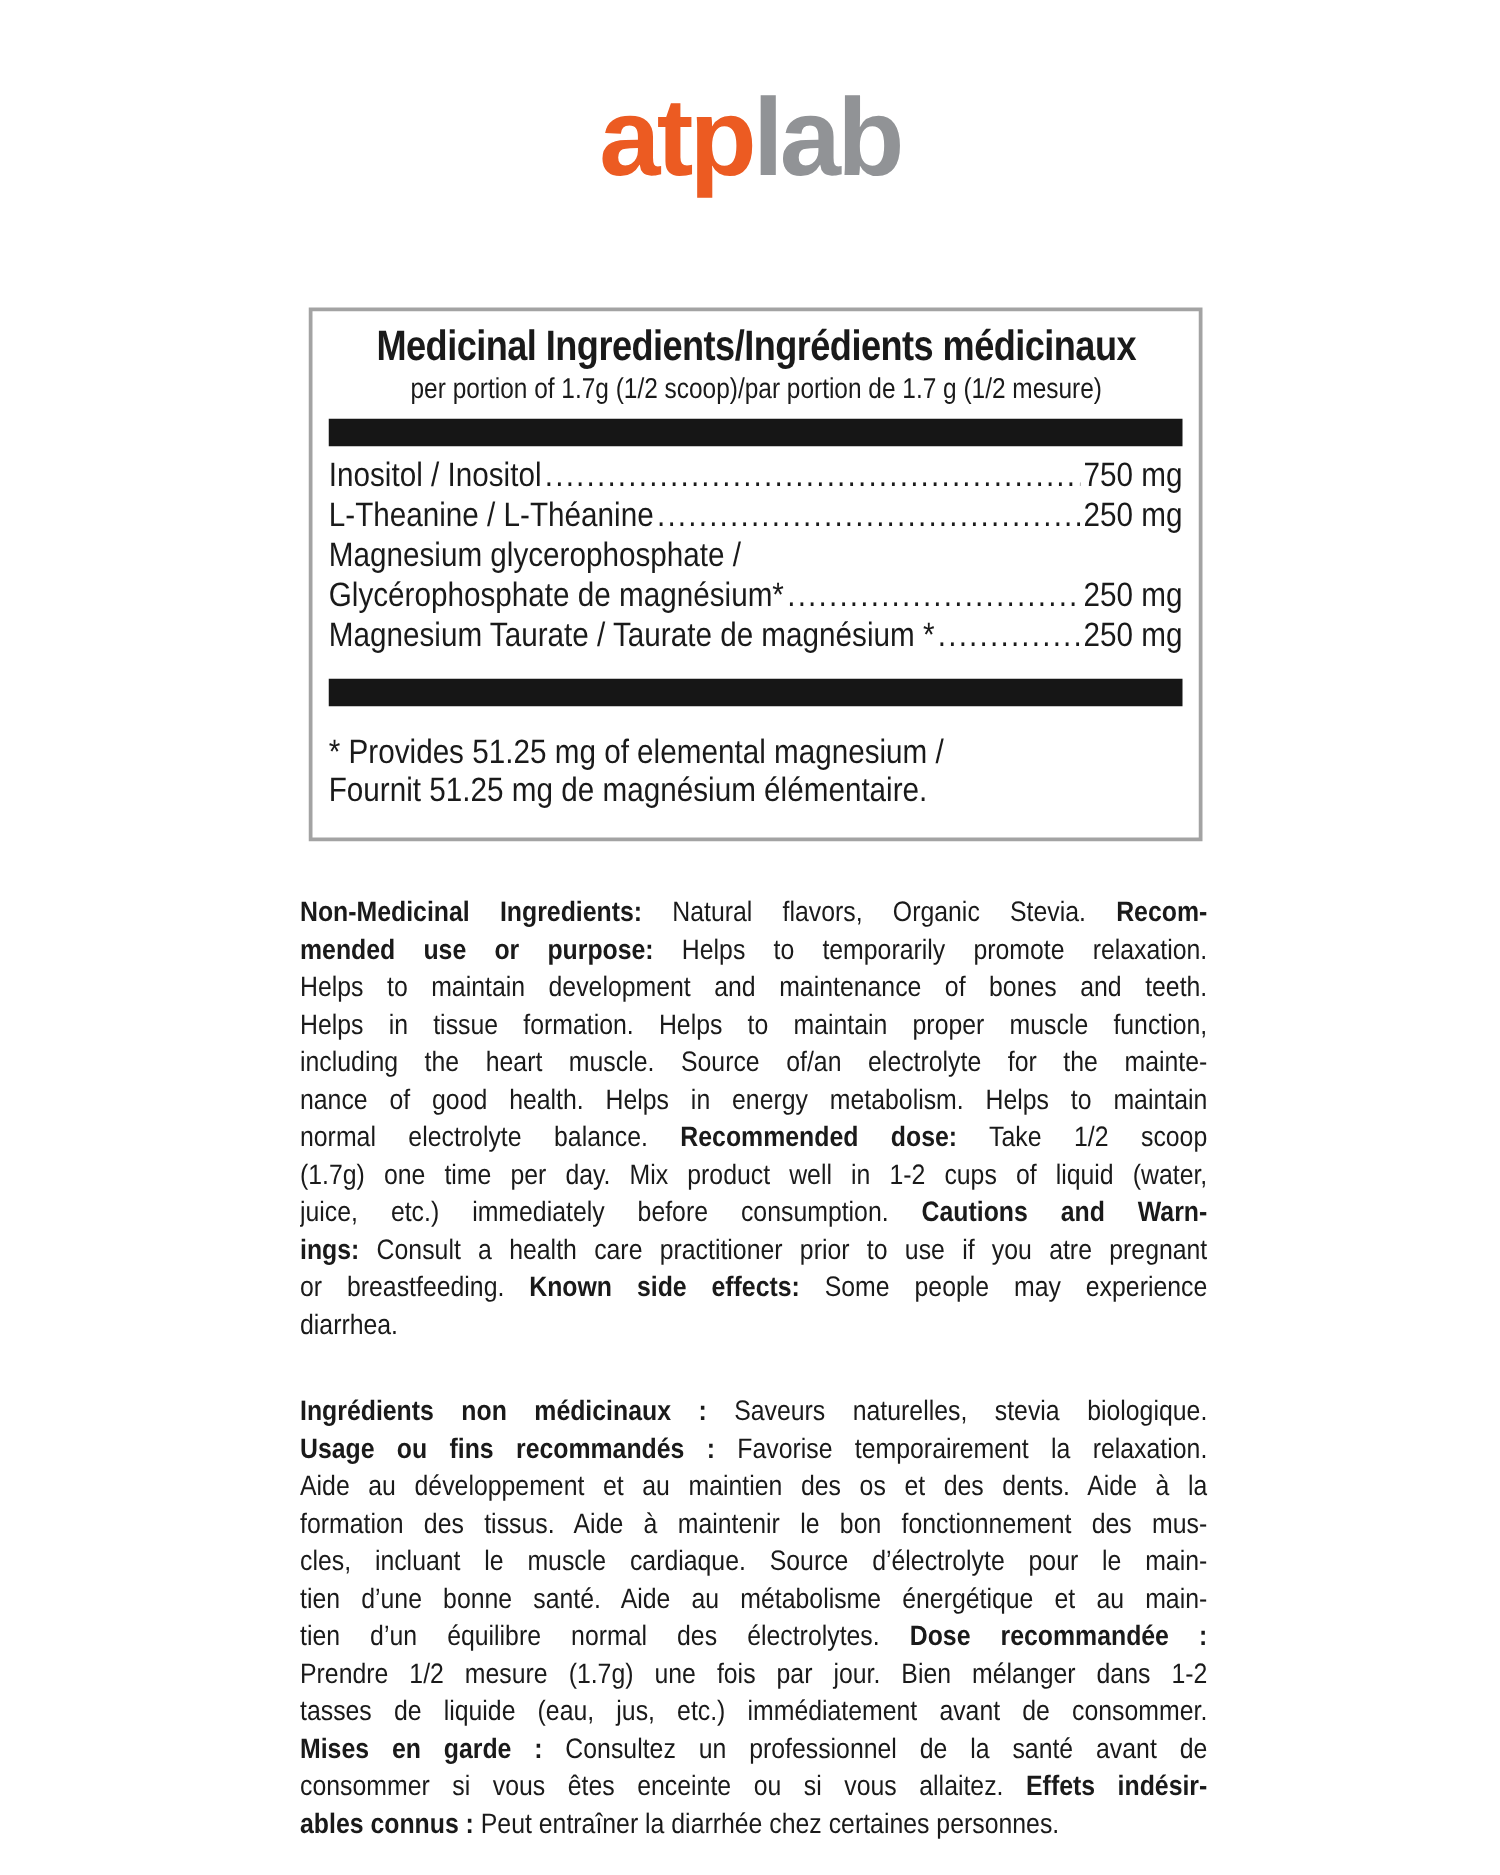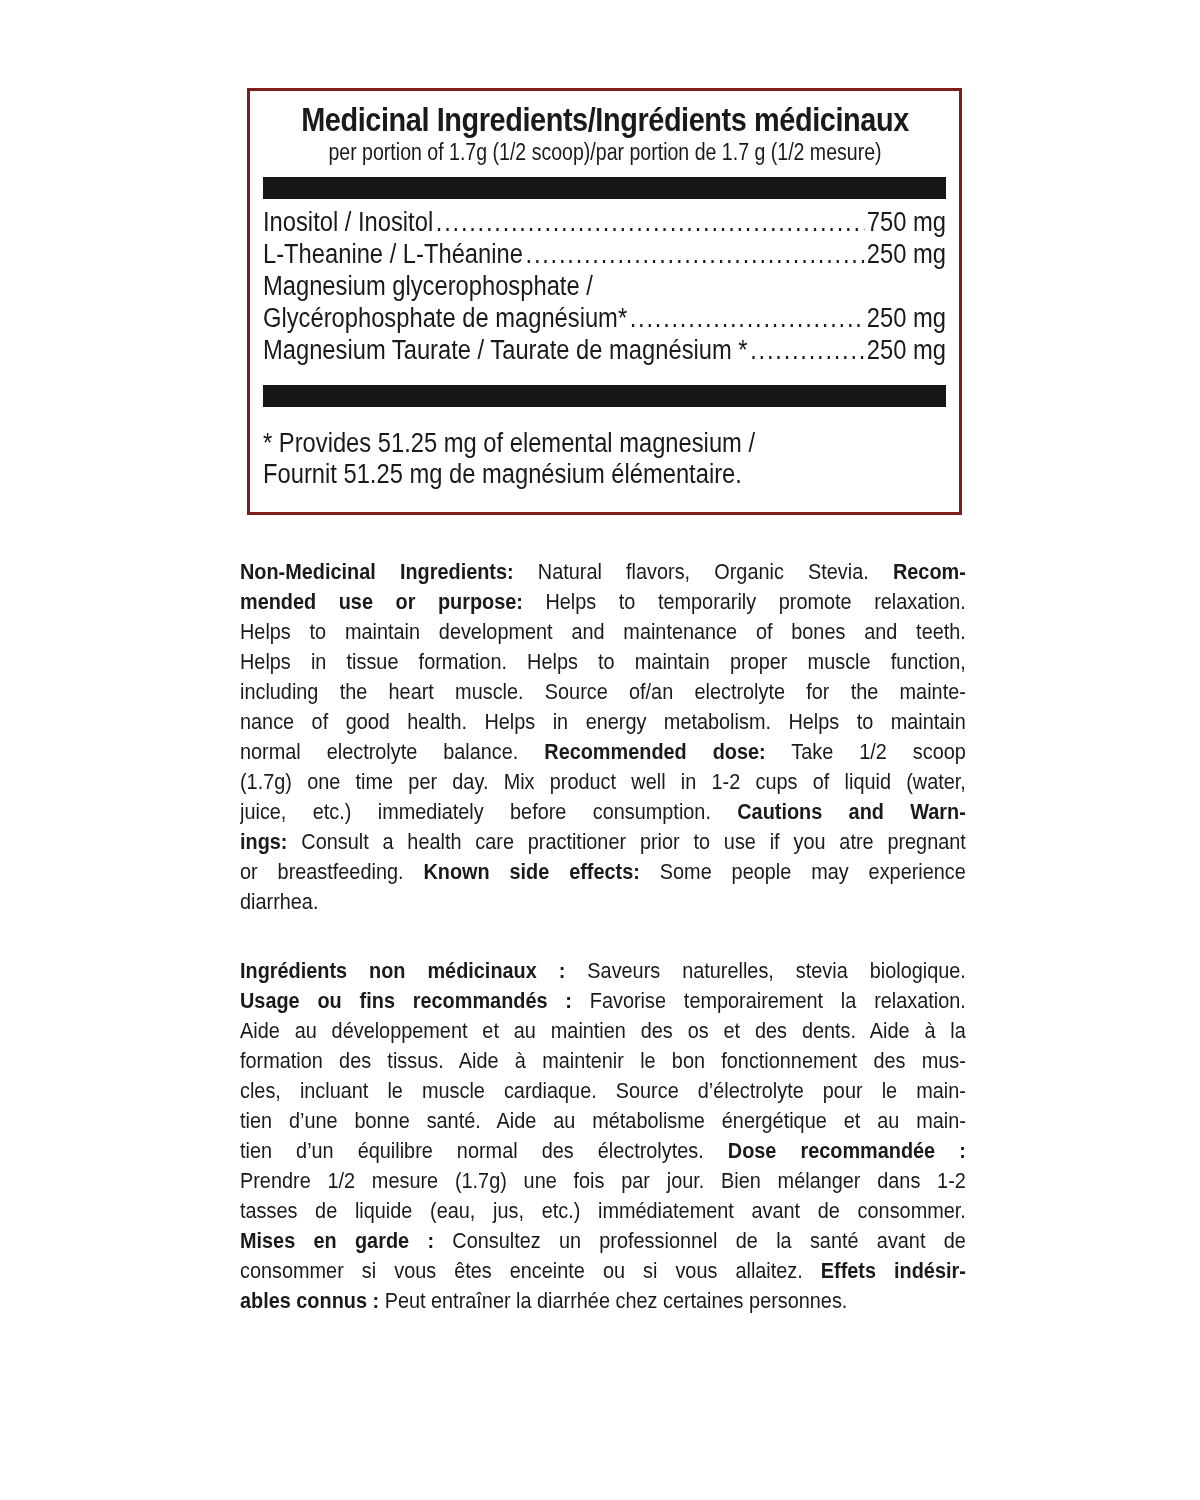--- a/index.html
+++ b/index.html
@@ -32,21 +32,21 @@
     letter-spacing: -3px;
     white-space: nowrap;
   }
 
   
   .panel {
     box-sizing: border-box;
     margin-left: 247px;
     margin-top: 88px;
     width: 715px;
-    border: 3px solid #7f1d1d;
+    border: 3px solid #a3a3a3;
     padding: 10px 13px 22px 13px;
     background: #ffffff;
   }
   .panel-head {
     width: 830px;
     margin-left: -73.5px;
     transform: scaleX(0.85);
     transform-origin: center top;
     text-align: center;
   }
@@ -131,20 +131,23 @@
     width: 100%;
     height: 0;
   }
   .b { font-weight: 700; }
 </style>
 </head>
 <body style="color: rgb(26, 26, 26);">
 
 <div class="page">
 
+  <div class="logo">
+    <span class="logo-atp" style="color: rgb(236, 91, 34);">atp</span><span class="logo-lab" style="color: rgb(145, 147, 150);">lab</span>
+  </div>
 
   <div class="panel">
     <div class="panel-head">
       <div class="panel-title">Medicinal Ingredients/Ingrédients médicinaux</div>
       <div class="panel-subtitle">per portion of 1.7g (1/2 scoop)/par portion de 1.7 g (1/2 mesure)</div>
     </div>
     <div class="bar" style="background: rgb(22, 22, 22);"></div>
     <div class="ingredients">
         <div class="ing-row">
           <span class="ing-label">Inositol / Inositol</span>

